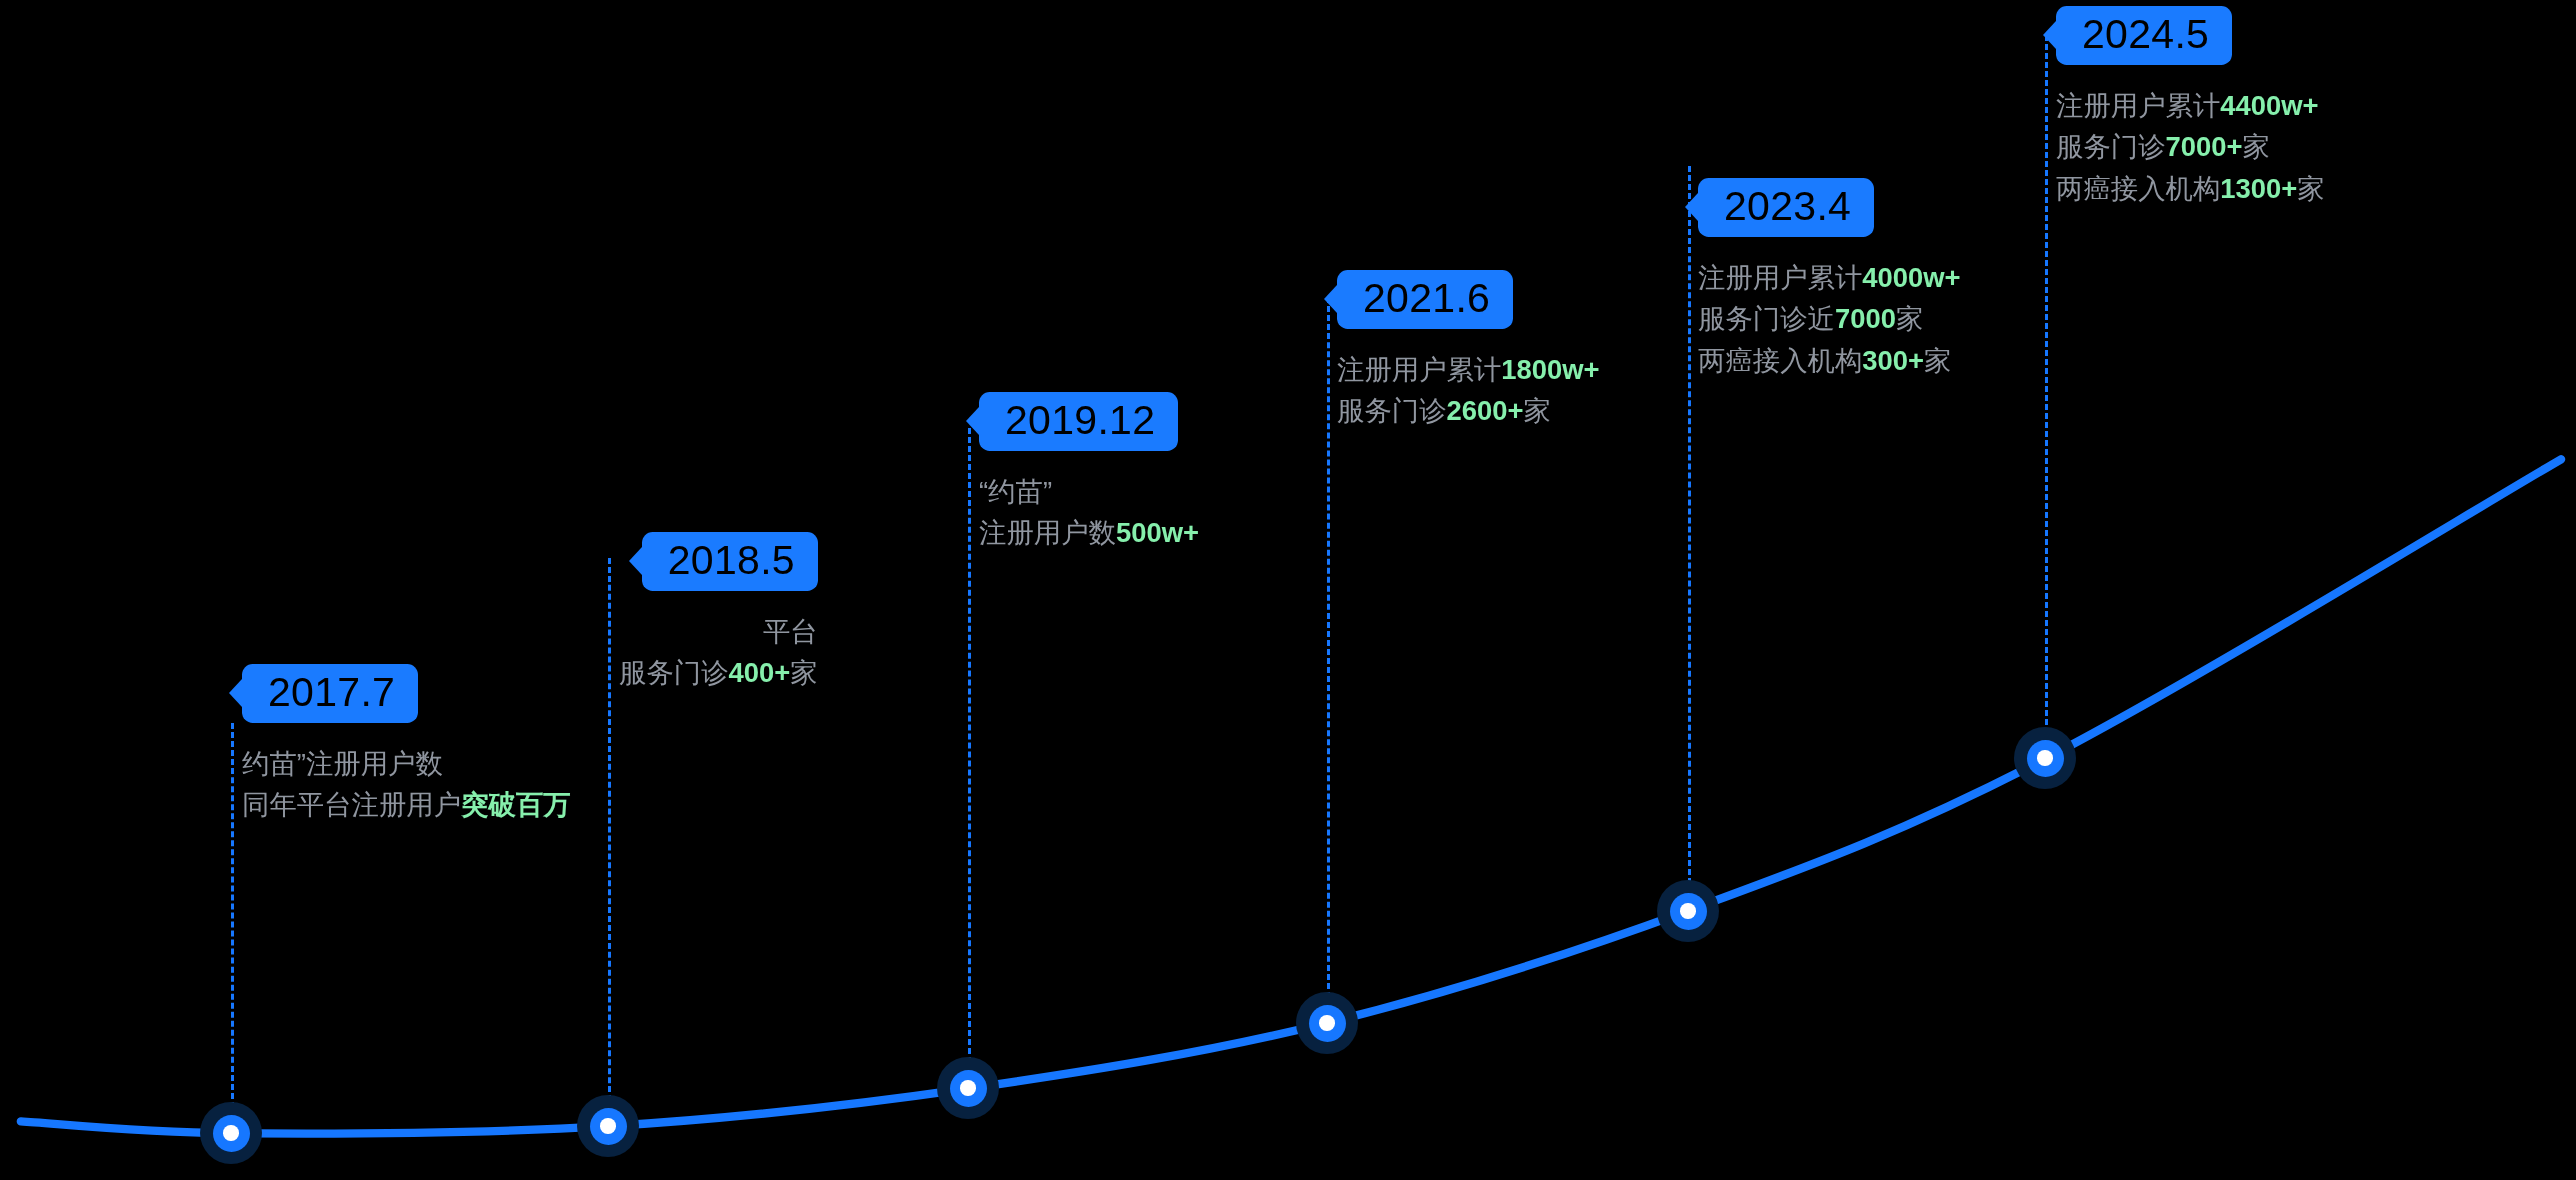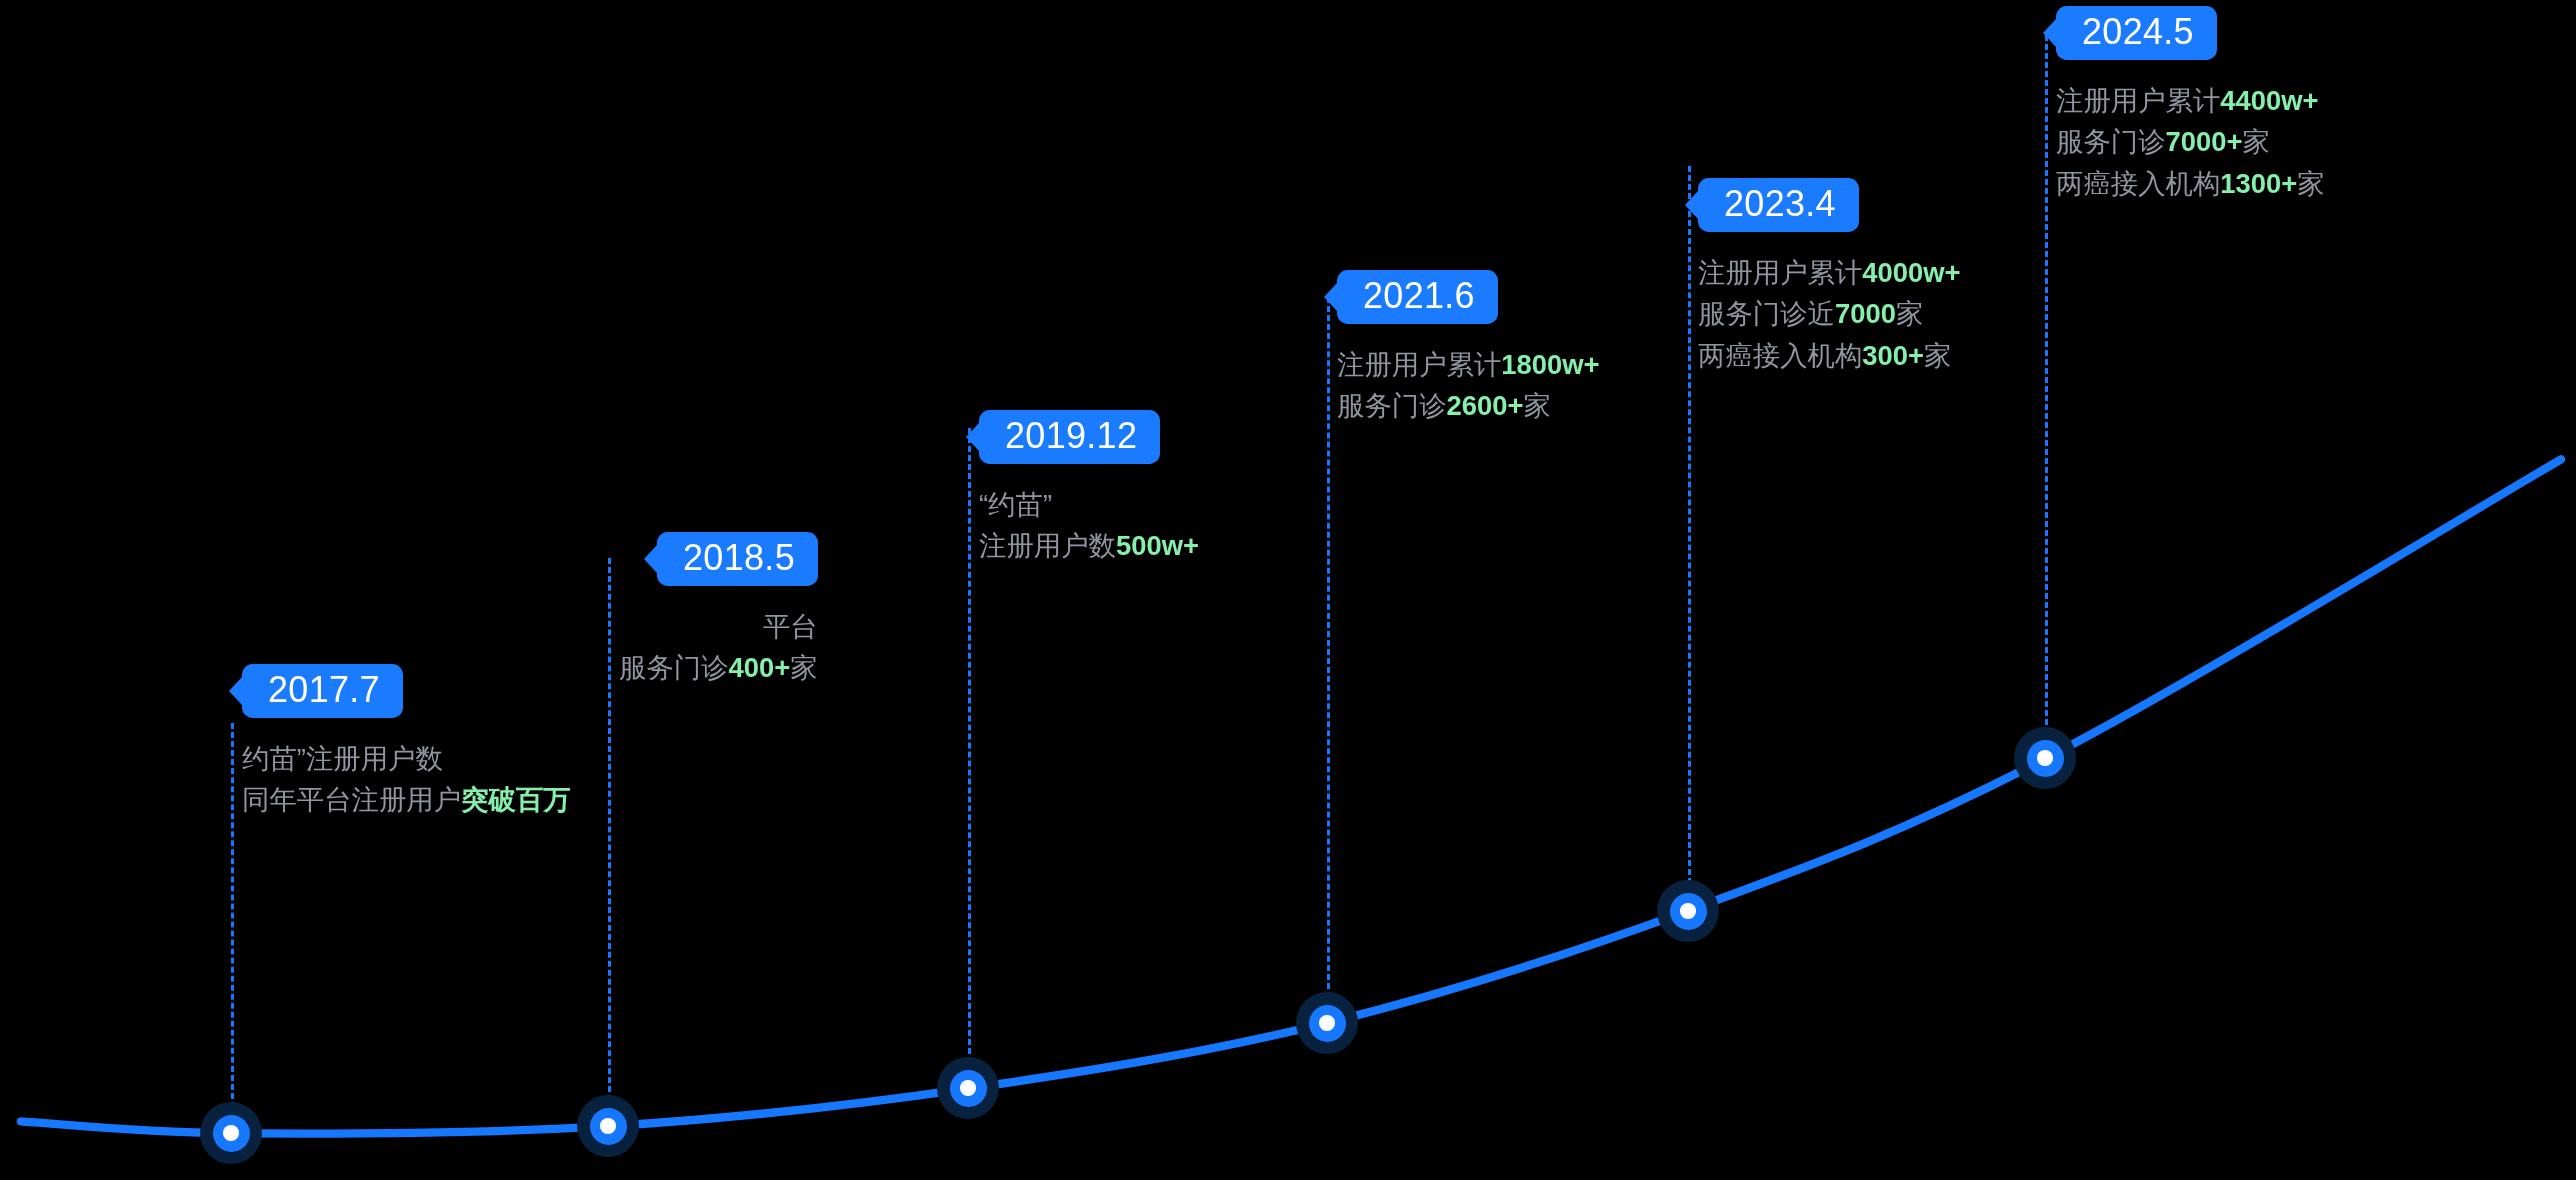--- a/index.html
+++ b/index.html
@@ -64,24 +64,24 @@
     background: #ffffff;
   }
   
   .milestone {
     position: absolute;
   }
   .badge {
     position: relative;
     display: inline-block;
     background: #1a7bff;
-    color: #ffffff;
+    color: #000000;
     border-radius: 10.7px;
     padding: 8.3px 22.7px 9.5px 26px;
-    font-size: 36px;
+    font-size: 41px;
     line-height: 1;
     font-weight: 400;
     letter-spacing: 0.3px;
     white-space: nowrap;
   }
   .badge .notch {
     position: absolute;
     left: -13px;
     top: 50%;
     margin-top: -14.3px;
@@ -168,21 +168,21 @@
     <div class="badge">
       <span class="notch"></span>
       <span>2018.5</span>
     </div>
     <div class="desc">
         <span class="row"><span>平台</span></span>
         <span class="row"><span>服务门诊</span><span class="hl">400+</span><span>家</span></span>
       </div>
   </div>
 
-  <div class="milestone" style="left: 979px; top: 410px;">
+  <div class="milestone" style="left: 979px; top: 392px;">
     <div class="badge">
       <span class="notch"></span>
       <span>2019.12</span>
     </div>
     <div class="desc">
         <span class="row"><span>“约苗”</span></span>
         <span class="row"><span>注册用户数</span><span class="hl">500w+</span></span>
       </div>
   </div>
 

